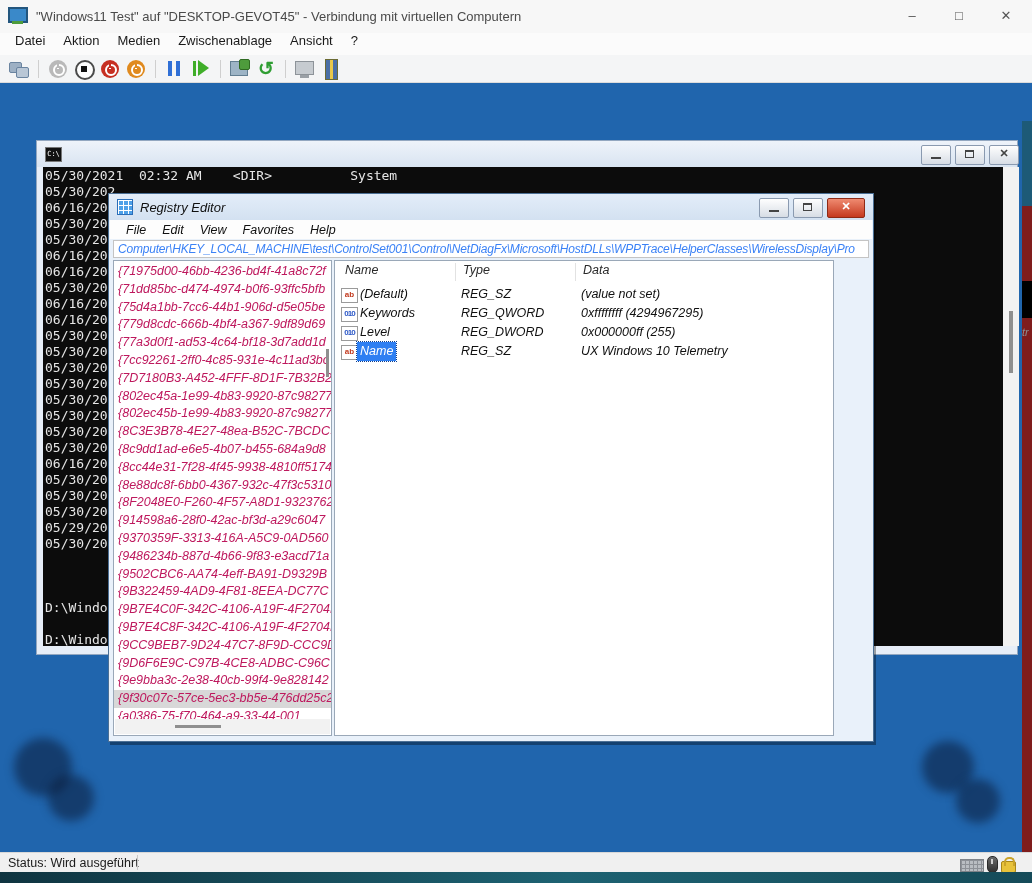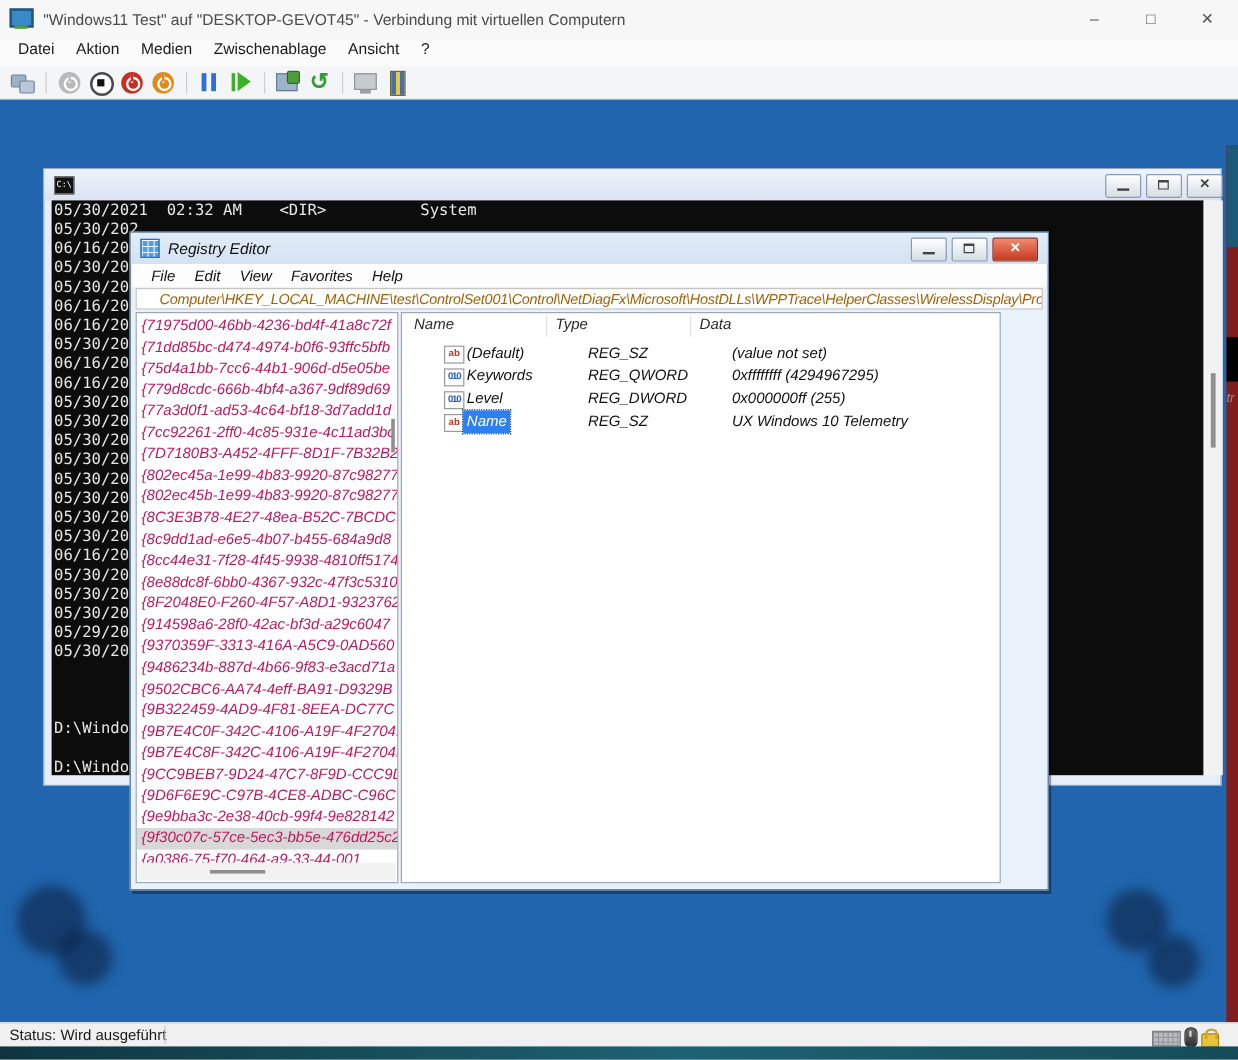--- a/index.html
+++ b/index.html
@@ -69,34 +69,34 @@
   .reg-titlebar{position:absolute;left:0;top:0;width:100%;height:26px;background:linear-gradient(#e3edf9,#d3e1f1);display:flex;align-items:center;}
   .reg-app-icon{width:14px;height:14px;margin:0 7px 0 8px;position:relative;background:#4da0e8;border:1px solid #2a6db8;
     background-image:linear-gradient(#fff 1px,transparent 1px),linear-gradient(90deg,#fff 1px,transparent 1px);
     background-size:5px 5px;}
   .reg-title{font-style:italic;font-size:13px;color:#101010;}
   .reg-close{background:linear-gradient(#ef8a70,#c5391f);border:1px solid #8f2a16;}
   .reg-close .g-x{color:#fff;}
   .reg-menubar{position:absolute;left:1px;top:26px;width:762px;height:19px;background:#fdfdfd;display:flex;align-items:center;padding-left:8px;box-sizing:border-box;}
   .reg-menu-item{padding:0 8px;font-size:12.5px;font-style:italic;color:#101010;}
   .reg-addrbar{position:absolute;left:4px;top:46px;width:756px;height:18px;background:#fff;border:1px solid #c4c4c4;box-sizing:border-box;}
-  .reg-addr{font-style:italic;font-size:12px;color:#a16207;line-height:16px;padding-left:19px;white-space:nowrap;overflow:hidden;display:block;letter-spacing:-0.2px;}
+  .reg-addr{font-style:italic;font-size:12px;color:#3b82f6;line-height:16px;padding-left:4px;white-space:nowrap;overflow:hidden;display:block;letter-spacing:-0.2px;}
   .reg-main{position:absolute;left:0;top:66px;width:766px;height:476px;}
   .reg-tree-pane{position:absolute;left:4px;top:0;width:219px;height:476px;background:#fff;border:1px solid #9aa8b8;box-sizing:border-box;overflow:hidden;}
   .tree-list{position:absolute;left:0;top:2px;width:100%;height:456px;overflow:hidden;}
   .tree-row{height:17.8px;line-height:17.8px;font-size:12.5px;font-style:italic;color:#be185d;white-space:nowrap;padding-left:4px;}
   .tree-row.sel{background:#d8d8d8;}
   .tree-vscroll{position:absolute;right:2px;top:88px;width:3px;height:28px;background:#8f8f8f;}
   .tree-hscroll{position:absolute;left:1px;bottom:1px;width:215px;height:15px;background:#f2f2f2;}
   .tree-hthumb{position:absolute;left:60px;top:6px;width:46px;height:3px;background:#8f8f8f;}
   .reg-list-pane{position:absolute;left:225px;top:0;width:500px;height:476px;background:#fff;border:1px solid #9aa8b8;box-sizing:border-box;overflow:hidden;}
   .list-header{position:absolute;left:0;top:2px;width:100%;height:20px;}
   .col-h{position:absolute;top:0;font-size:12.5px;font-style:italic;color:#2a2a2a;}
   .col-sep{position:absolute;top:0;width:1px;height:18px;background:#e2e2e2;}
-  .val-rows{position:absolute;left:0;top:24px;width:100%;margin-left:29px;}
+  .val-rows{position:absolute;left:0;top:24px;width:100%;}
   .val-row{position:relative;height:19px;line-height:19px;font-size:12.5px;font-style:italic;color:#101010;}
   .vicon{position:absolute;left:6px;top:3px;width:15px;height:13px;background:#fff;border:1px solid #9a9a9a;font-size:8px;line-height:12px;text-align:center;font-style:normal;font-weight:bold;}
   .vicon.string{color:#c23a1f;}
   .vicon.binary{color:#2a56c6;letter-spacing:-1px;}
   .vname{position:absolute;left:25px;white-space:nowrap;}
   .vname.sel{background:#2e7ff2;color:#fff;outline:1px dotted #0b3d8f;padding:0 3px;left:22px;}
   .vtype{position:absolute;left:126px;white-space:nowrap;}
   .vdata{position:absolute;left:246px;white-space:nowrap;}
 
   

